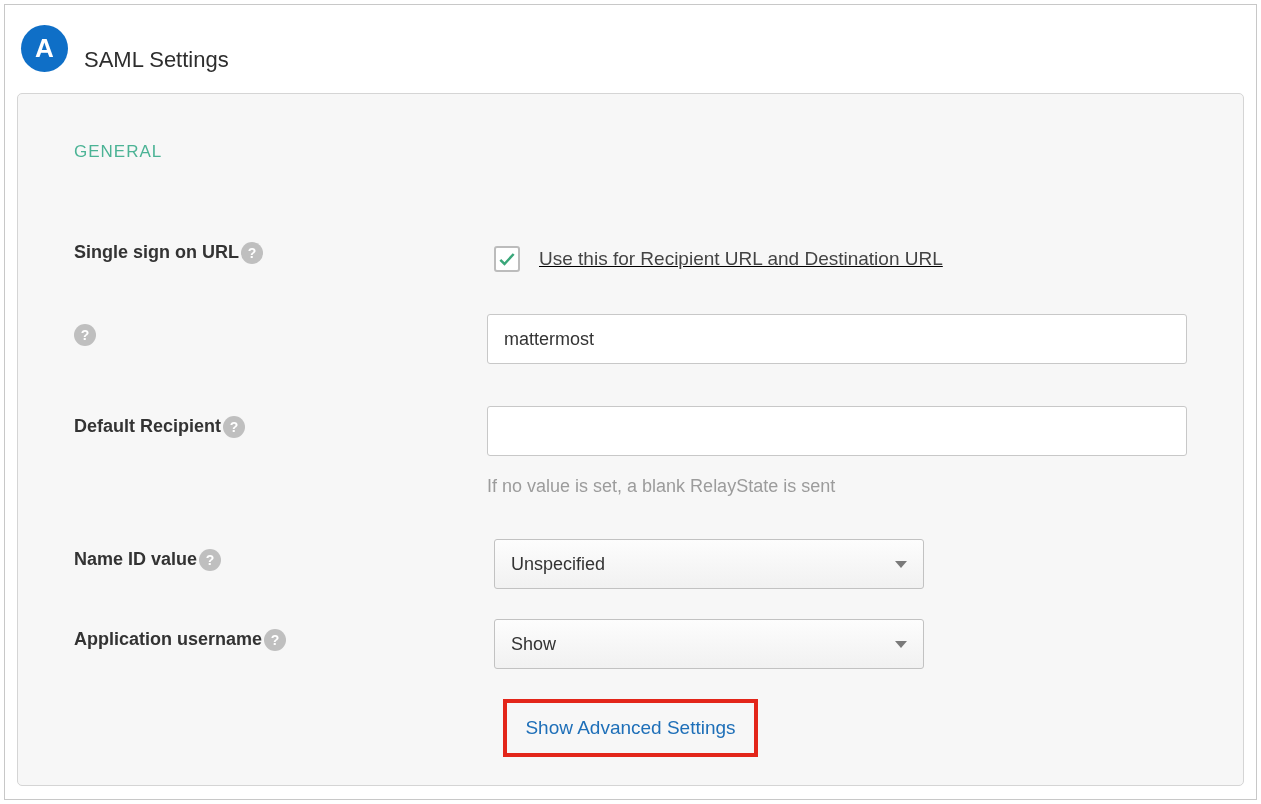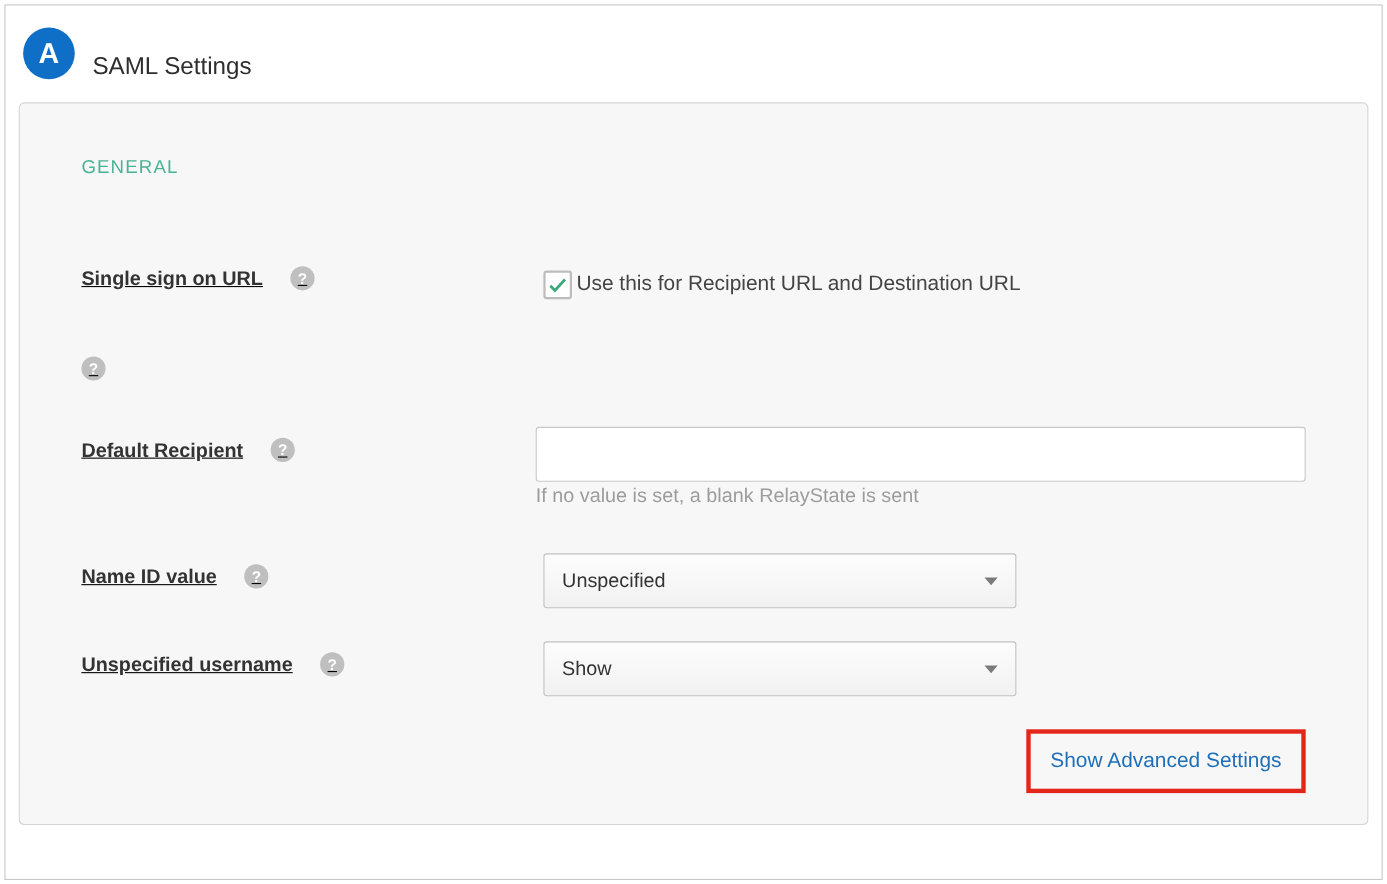--- a/index.html
+++ b/index.html
@@ -61,24 +61,23 @@
       display: flex;
       align-items: flex-start;
       margin-bottom: 42px;
     }
     .form-row.tight {
       margin-bottom: 30px;
     }
     .label-col {
       width: 420px;
       display: flex;
-      align-items: center;
-      gap: 25px;
+      align-items: flex-start;
+      gap: 2px;
       padding-top: 10px;
-      text-decoration: underline;
     }
     .field-label {
       font-size: 18px;
       font-weight: 600;
       color: #333;
     }
     .help-icon {
       width: 22px;
       height: 22px;
       border-radius: 50%;
@@ -100,22 +99,23 @@
       border: 1px solid #c8c8c8;
       border-radius: 3px;
       background: #fff;
       padding: 0 16px;
       font-size: 18px;
       color: #333;
     }
     .checkbox-row {
       display: flex;
       align-items: center;
-      gap: 4px;
+      gap: 19px;
       margin-top: 14px;
+      text-decoration: underline;
     }
     .checkbox {
       width: 26px;
       height: 26px;
       border: 2px solid #bcbcbc;
       border-radius: 3px;
       background: #fff;
       display: flex;
       align-items: center;
       justify-content: center;
@@ -128,21 +128,21 @@
       stroke-width: 3;
       fill: none;
     }
     .checkbox-label {
       font-size: 19px;
       color: #444;
     }
     .hint-text {
       font-size: 18px;
       color: #9c9c9c;
-      margin-top: 2px;
+      margin-top: 20px;
     }
     .select-box {
       width: 430px;
       height: 50px;
       border: 1px solid #c2c2c2;
       border-radius: 3px;
       background: linear-gradient(#fdfdfd, #f1f1f1);
       display: flex;
       align-items: center;
       justify-content: space-between;
@@ -155,21 +155,21 @@
     }
     .select-caret {
       width: 0;
       height: 0;
       border-left: 6px solid transparent;
       border-right: 6px solid transparent;
       border-top: 7px solid #7a7a7a;
     }
     .footer-link-row {
       display: flex;
-      justify-content: flex-end;
+      justify-content: center;
       margin-top: 8px;
     }
     .advanced-box {
       border: 4px solid #e3261a;
       padding: 14px 18px;
     }
     .advanced-link {
       color: #1e6fb8;
       font-size: 19px;
       text-decoration: none;
@@ -204,20 +204,23 @@
           </div>
           <span class="checkbox-label">Use this for Recipient URL and Destination URL</span>
         </div>
       </div>
     </div>
 
     <div class="form-row">
       <div class="label-col">
         <span class="help-icon">?</span>
       </div>
+      <div class="input-col">
+        <input type="text" class="text-input" value="mattermost" style="">
+      </div>
     </div>
 
     <div class="form-row">
       <div class="label-col">
         <span class="field-label">Default Recipient</span>
         <span class="help-icon">?</span>
       </div>
       <div class="input-col">
         <input type="text" class="text-input" value="" style="">
         <div class="hint-text">If no value is set, a blank RelayState is sent</div>
@@ -232,21 +235,21 @@
       <div class="input-col">
         <div class="select-box">
           <span class="select-value">Unspecified</span>
           <span class="select-caret"></span>
         </div>
       </div>
     </div>
 
     <div class="form-row tight">
       <div class="label-col">
-        <span class="field-label">Unspecified username</span>
+        <span class="field-label">Application username</span>
         <span class="help-icon">?</span>
       </div>
       <div class="input-col">
         <div class="select-box">
           <span class="select-value">Show</span>
           <span class="select-caret"></span>
         </div>
       </div>
     </div>
 

